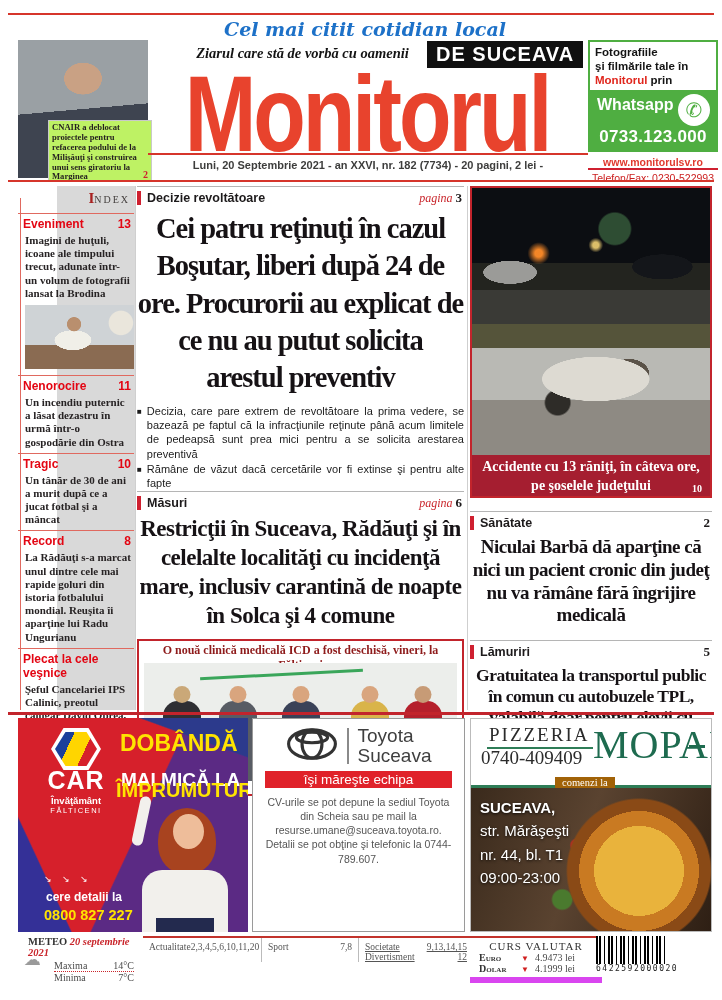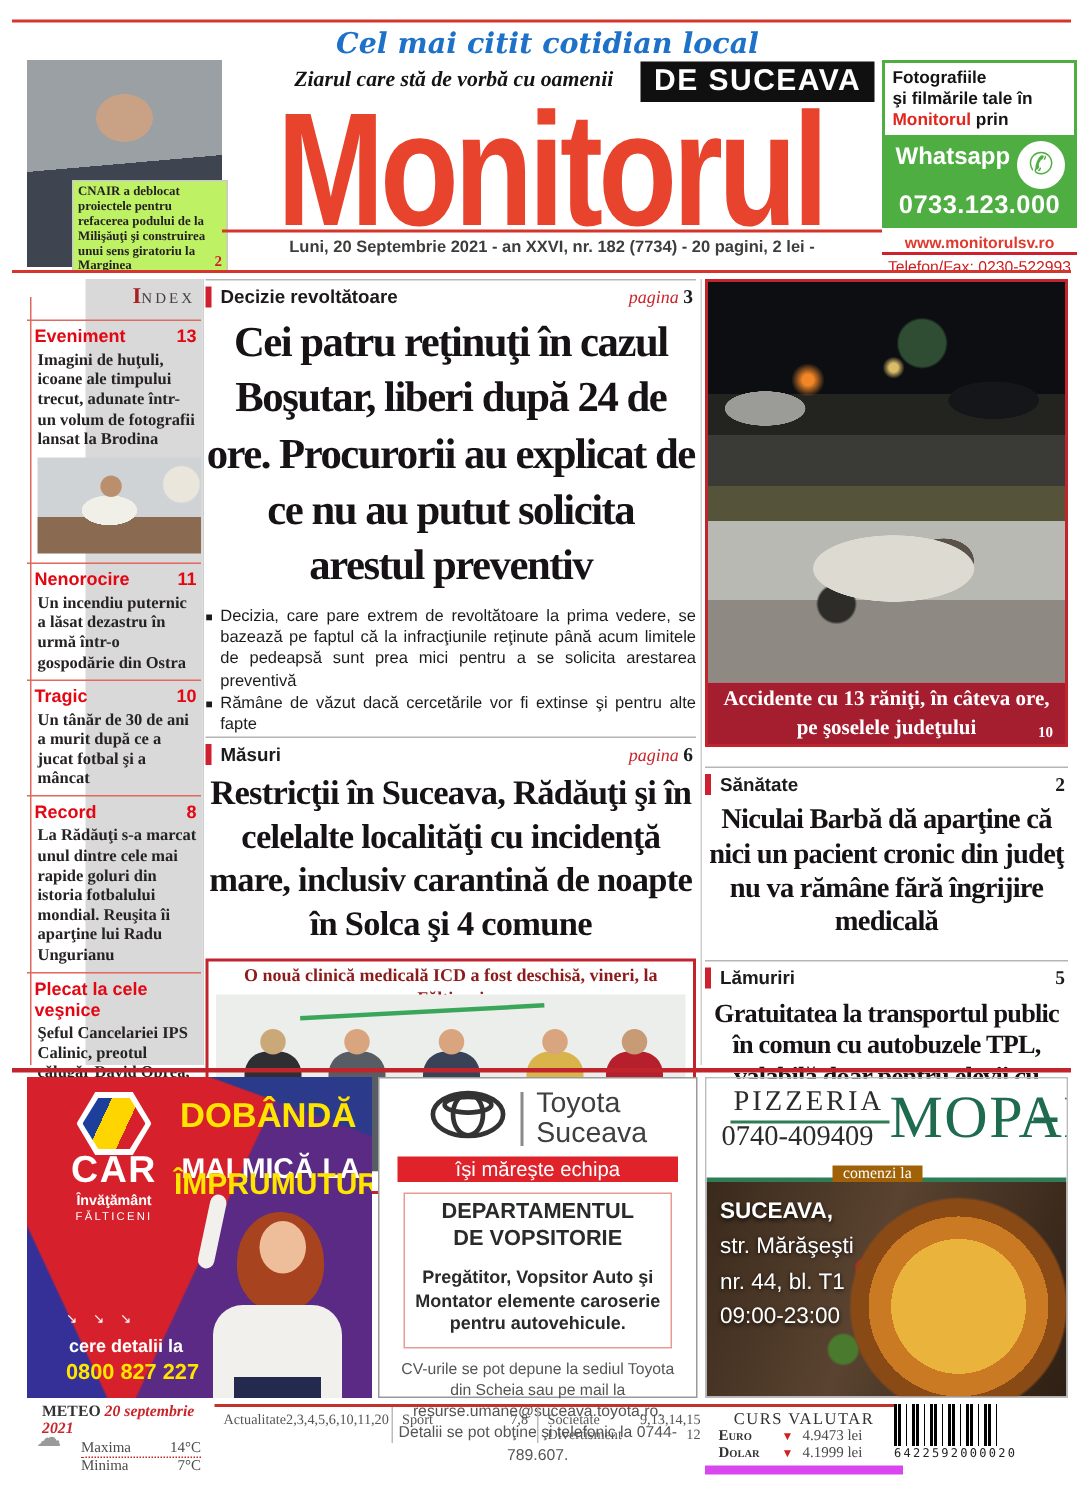--- a/index.html
+++ b/index.html
@@ -201,21 +201,21 @@
   .meteo-cloud{position:absolute;left:-4px;top:13px;font-size:17px;color:#9a9a9a;font-family:"DejaVu Sans",sans-serif;}
   .meteo-rows{margin:2px 4px 0 26px;font-size:10px;width:80px;}
   .meteo-row{display:flex;justify-content:space-between;}
   .meteo-row.first{border-bottom:1px dotted #c9252b;}
   .fsections{position:absolute;left:125px;top:0;width:330px;display:flex;border-top:2px solid #c2332c;
     font-size:9.5px;color:#555;}
   .fcell{padding:4px 6px 0;display:flex;justify-content:space-between;box-sizing:border-box;}
   .fc1{width:118px;}
   .fc2{width:97px;border-left:1px solid #bbb;}
   .fc3{width:115px;border-left:1px solid #bbb;display:block;}
-  .fc3 .frow{display:flex;justify-content:space-between;}
+  .fc3 .frow{display:flex;justify-content:space-between;text-decoration:underline;}
   .curs{position:absolute;left:452px;top:0;width:132px;border-top:2px solid #c2332c;border-bottom:6px solid #d946ef;
     padding:2px 5px 3px;box-sizing:border-box;}
   .curs-title{text-align:center;font-size:11px;letter-spacing:1px;color:#333;}
   .curs-row{display:flex;align-items:baseline;font-size:10px;padding:0 4px;}
   .curs-name{width:42px;font-weight:bold;font-variant:small-caps;color:#333;}
   .curs-arrow{color:#d02020;font-size:8px;margin-right:6px;}
   .barcode{position:absolute;left:578px;top:0;width:72px;}
   .bars{height:28px;background:repeating-linear-gradient(90deg,#000 0 2px,#fff 2px 3px,#000 3px 5px,#fff 5px 8px,#000 8px 9px,#fff 9px 12px);}
   .barcode-num{font-size:8px;letter-spacing:1.5px;text-align:right;font-family:"DejaVu Sans Mono",monospace;color:#222;}
 </style>
@@ -414,27 +414,20 @@
           <ellipse cx="30" cy="11.5" rx="18" ry="6" fill="none" stroke="#333" stroke-width="3.6"></ellipse>
         </svg>
       </span>
       <span class="toyota-vdiv"></span>
       <span class="toyota-name">
         <span>Toyota</span><br>
         <span>Suceava</span>
       </span>
     </div>
     <div class="toyota-banner">îşi măreşte echipa</div>
-    <div class="toyota-box">
-      <div class="toyota-dept">
-        <span>DEPARTAMENTUL</span><br>
-        <span>DE VOPSITORIE</span>
-      </div>
-      <div class="toyota-roles">Pregătitor, Vopsitor Auto şi Montator elemente caroserie pentru autovehicule.</div>
-    </div>
     <div class="toyota-info">CV-urile se pot depune la sediul Toyota din Scheia sau pe mail la resurse.umane@suceava.toyota.ro. Detalii se pot obţine şi telefonic la 0744-789.607.</div>
   </div>
 
   <div class="ad-mopan">
     <div class="mopan-head">
       <div class="mopan-pizzeria">PIZZERIA</div>
       <div class="mopan-phone">0740-409409</div>
       <div class="mopan-orders">comenzi la</div>
       <div class="mopan-brand">MOPAN</div>
       <div class="mopan-dash"></div>

